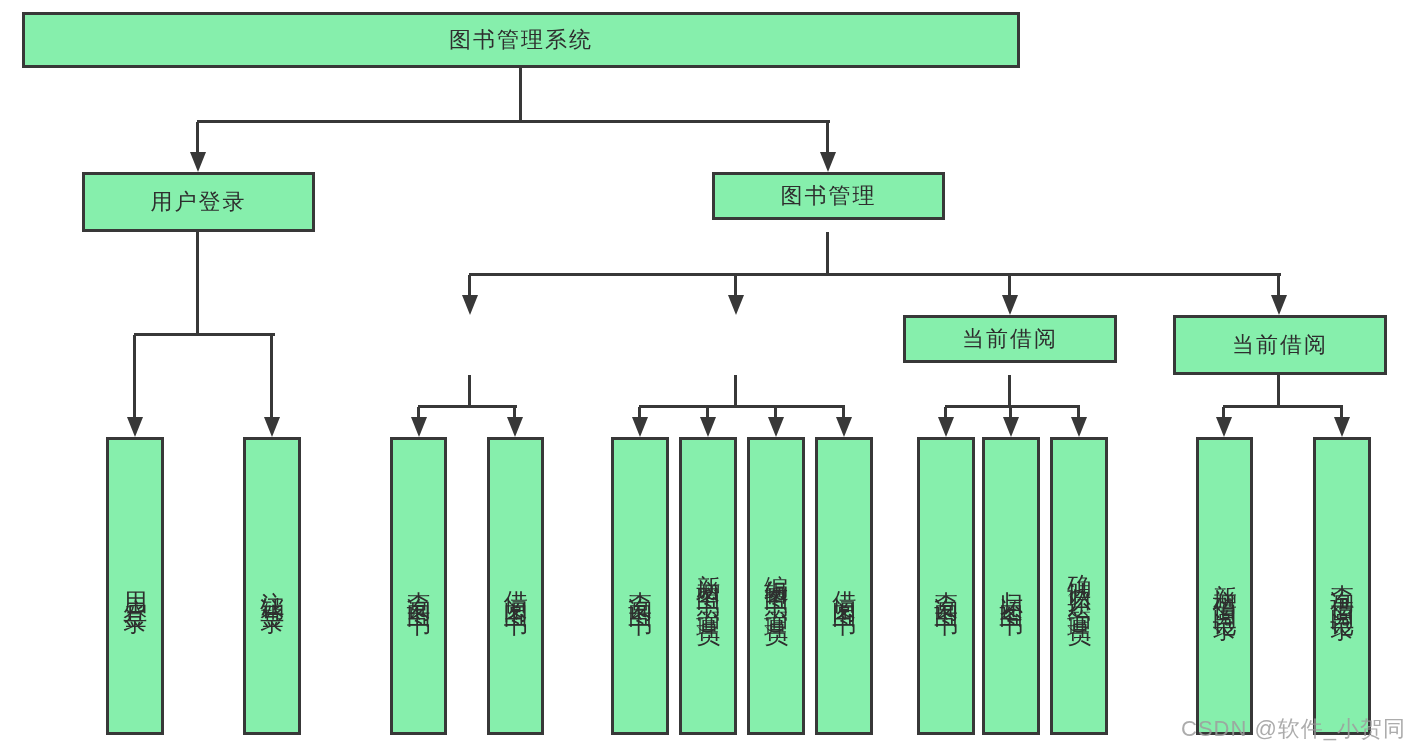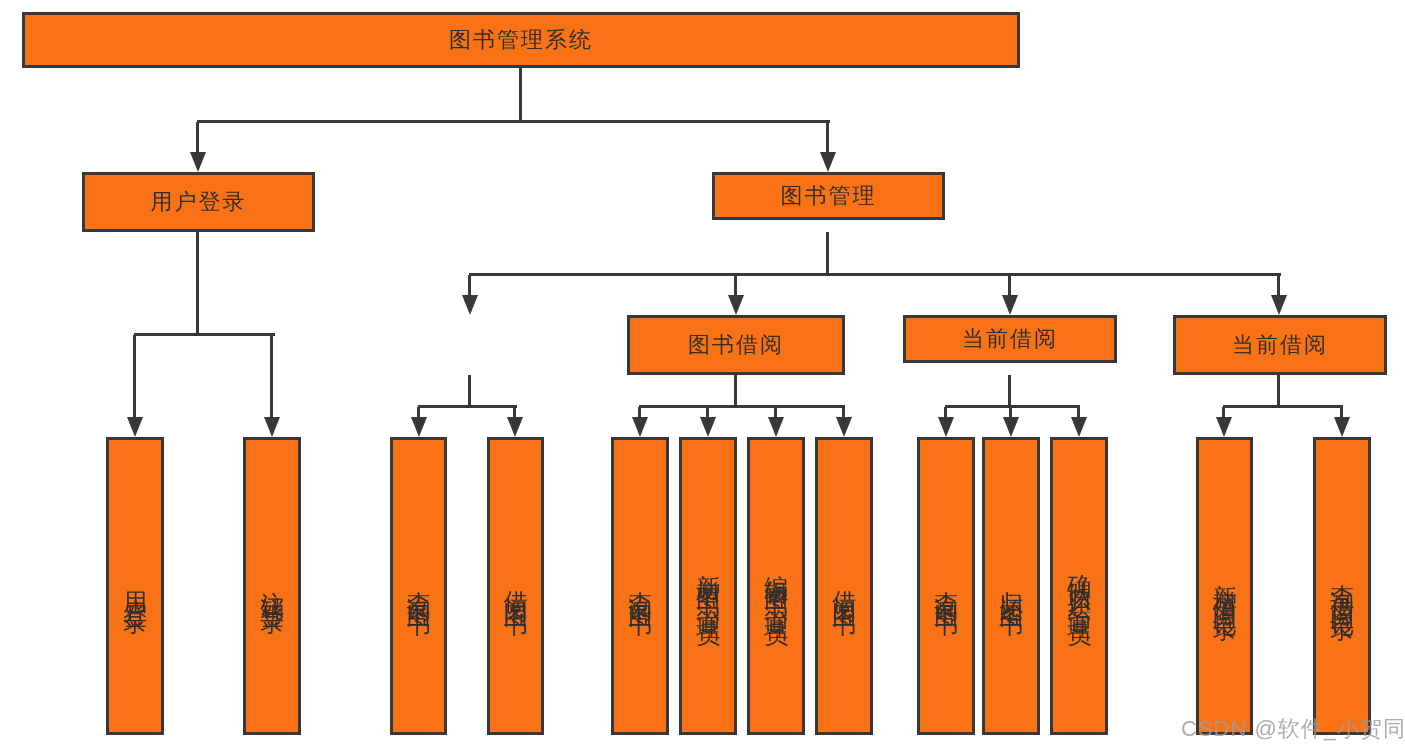--- a/index.html
+++ b/index.html
@@ -7,21 +7,21 @@
     position: relative;
     width: 1405px;
     height: 747px;
     background: #ffffff;
     font-family: "Liberation Sans", "DejaVu Sans", sans-serif;
     overflow: hidden;
   }
   .box {
     position: absolute;
     box-sizing: border-box;
-    background: #f97316;
+    background: #86efac;
     border: 3px solid #383838;
     display: flex;
     align-items: center;
     justify-content: center;
     color: #2e2e2e;
     z-index: 2;
   }
   .box.h { font-size: 22px; letter-spacing: 2px; white-space: nowrap; }
   .box.v .vtext {
     writing-mode: vertical-rl;
@@ -120,23 +120,20 @@
     <span>图书管理系统</span>
   </div>
 
   <div class="box h" style="left:82px;top:172px;width:233px;height:60px">
     <span>用户登录</span>
   </div>
   <div class="box h" style="left:712px;top:172px;width:233px;height:48px">
     <span>图书管理</span>
   </div>
 
-  <div class="box h" style="left:627px;top:315px;width:218px;height:60px">
-    <span>图书借阅</span>
-  </div>
   <div class="box h" style="left:903px;top:315px;width:214px;height:48px">
     <span>当前借阅</span>
   </div>
   <div class="box h" style="left:1173px;top:315px;width:214px;height:60px">
     <span>当前借阅</span>
   </div>
 
   <div class="box v" style="left:106px;top:437px;width:58px;height:298px">
     <span class="vtext">用户登录</span>
   </div>

